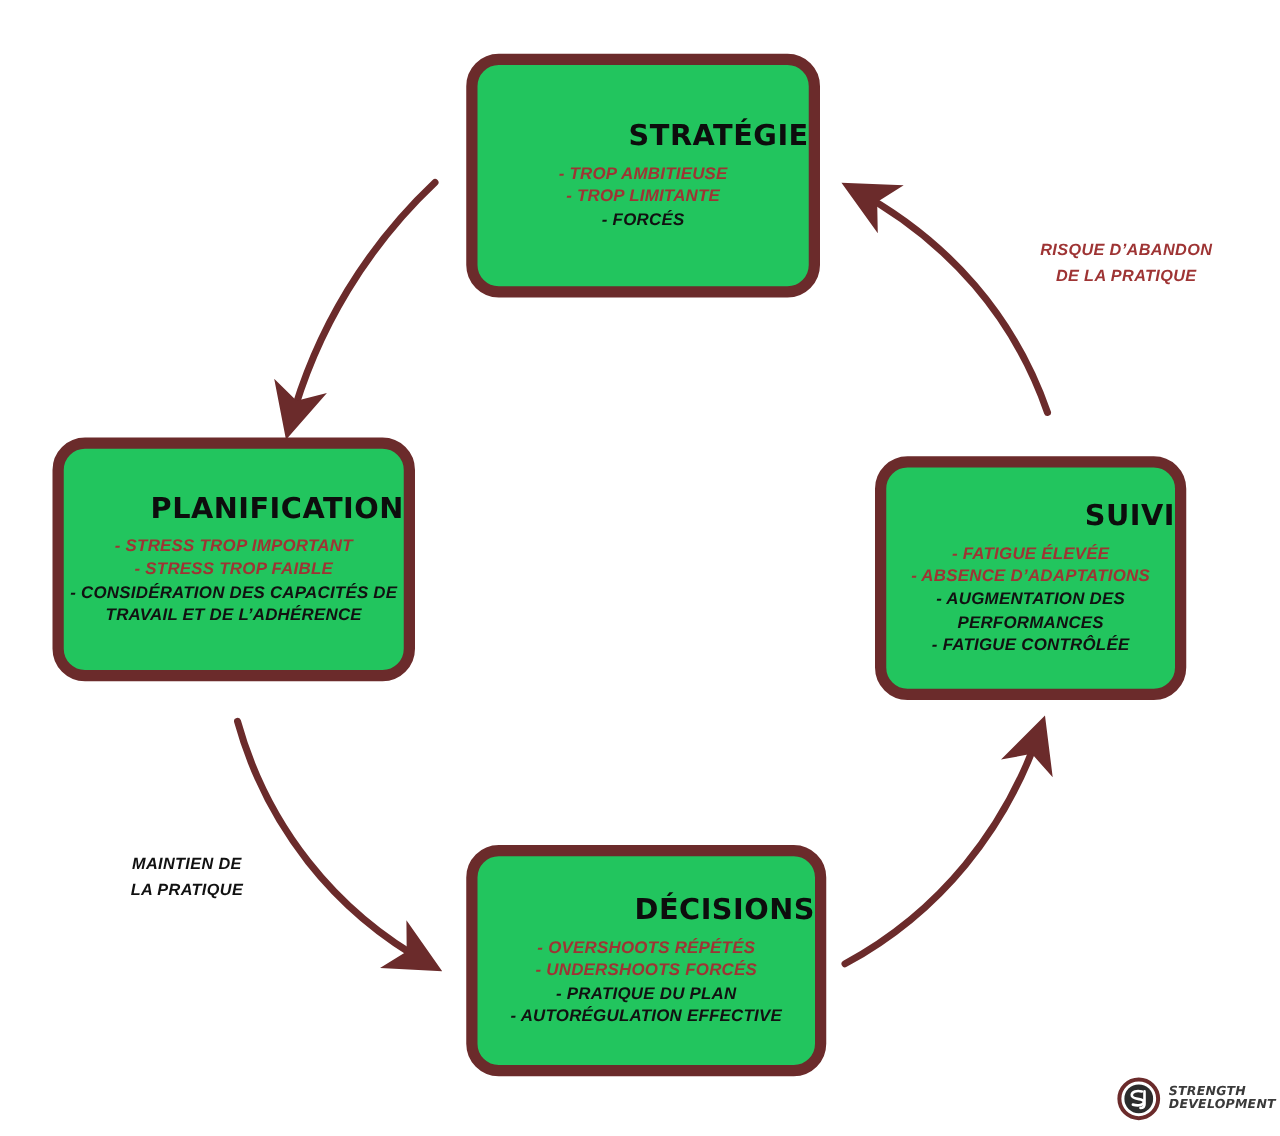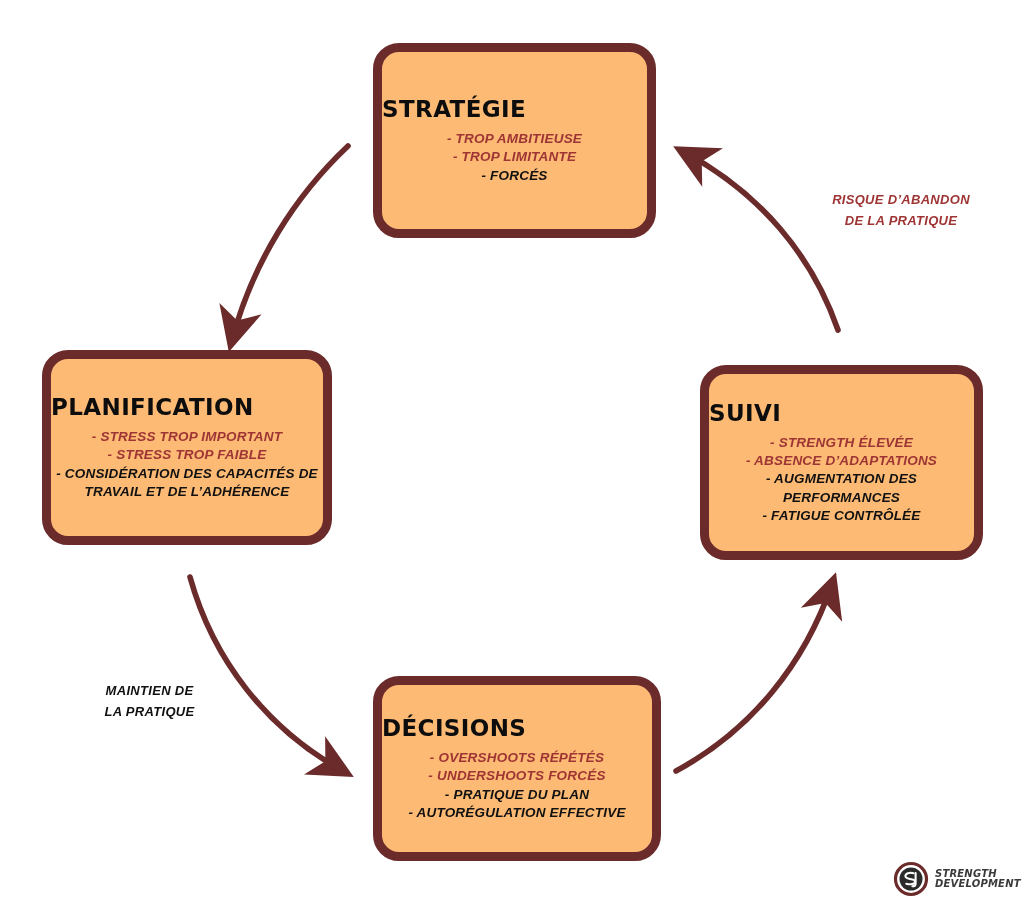--- a/index.html
+++ b/index.html
@@ -23,24 +23,24 @@
     left: 0;
     top: 0;
     width: 1024px;
     height: 909px;
   }
   .node {
     position: absolute;
     box-sizing: border-box;
     border: 9px solid #6B2B2B;
     border-radius: 26px;
-    background: #fdba74;
+    background: #22c55e;
     display: flex;
     flex-direction: column;
-    align-items: flex-start;
+    align-items: flex-end;
     justify-content: center;
     text-align: center;
     z-index: 3;
   }
   .node-title {
     font-family: "DejaVu Sans", sans-serif;
     font-weight: bold;
     font-size: 23px;
     letter-spacing: 0.4px;
     color: #0d0d0d;
@@ -76,21 +76,21 @@
     letter-spacing: 0.3px;
     text-align: center;
     white-space: pre-line;
     z-index: 2;
   }
   .edge-label.warn { color: #9E3434; }
   .edge-label.ok   { color: #111111; }
 
   
   #node-strategie   { left: 373px; top: 43px;  width: 283px; height: 195px; }
-  #node-suivi       { left: 700px; top: 365px; width: 283px; height: 195px; }
+  #node-suivi       { left: 700px; top: 365px; width: 249px; height: 195px; }
   #node-decisions   { left: 373px; top: 676px; width: 288px; height: 185px; }
   #node-planification { left: 42px; top: 350px; width: 290px; height: 195px; }
 
   #label-risque   { left: 806px; top: 190px; width: 190px; }
   #label-maintien { left: 62px;  top: 681px; width: 175px; }
 
   #logo {
     position: absolute;
     left: 893px;
     top: 859px;
@@ -149,21 +149,21 @@
     <div class="node-lines">
       <div class="node-line warn">- TROP AMBITIEUSE</div>
       <div class="node-line warn">- TROP LIMITANTE</div>
       <div class="node-line ok">- FORCÉS</div>
     </div>
   </div>
 
   <div class="node" id="node-suivi">
     <div class="node-title">SUIVI</div>
     <div class="node-lines">
-      <div class="node-line warn">- STRENGTH ÉLEVÉE</div>
+      <div class="node-line warn">- FATIGUE ÉLEVÉE</div>
       <div class="node-line warn">- ABSENCE D’ADAPTATIONS</div>
       <div class="node-line ok">- AUGMENTATION DES
 PERFORMANCES</div>
       <div class="node-line ok">- FATIGUE CONTRÔLÉE</div>
     </div>
   </div>
 
   <div class="node" id="node-decisions">
     <div class="node-title">DÉCISIONS</div>
     <div class="node-lines">

